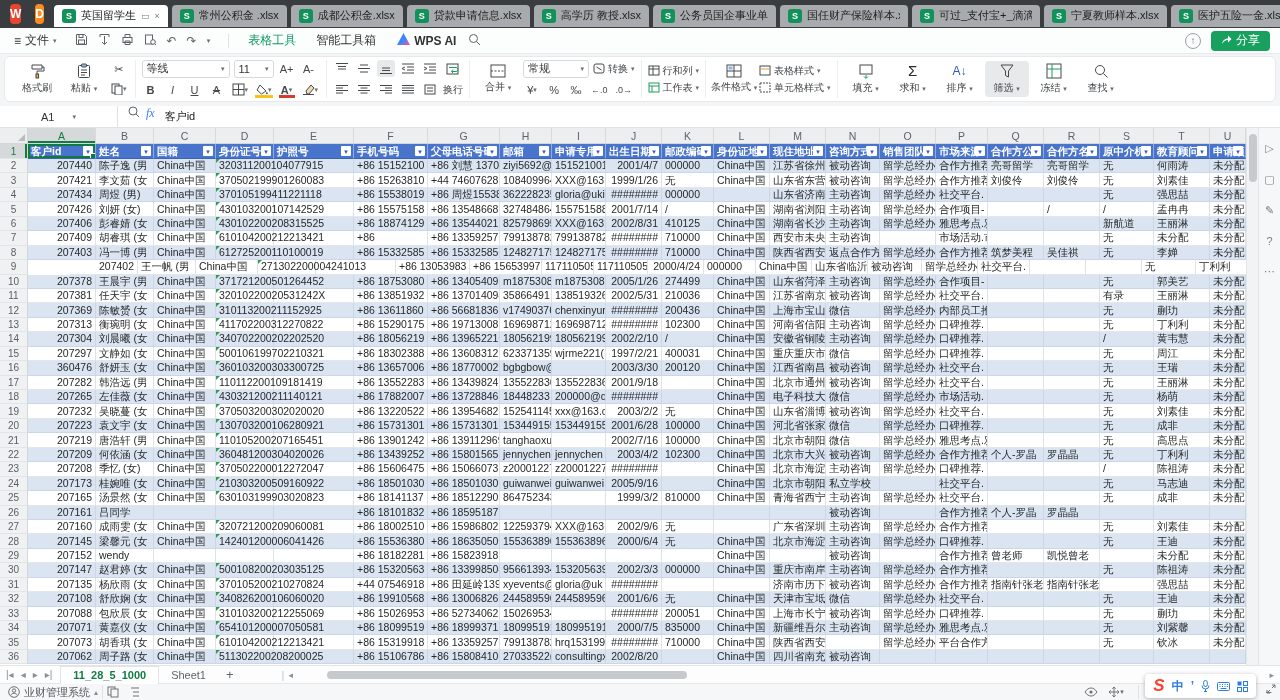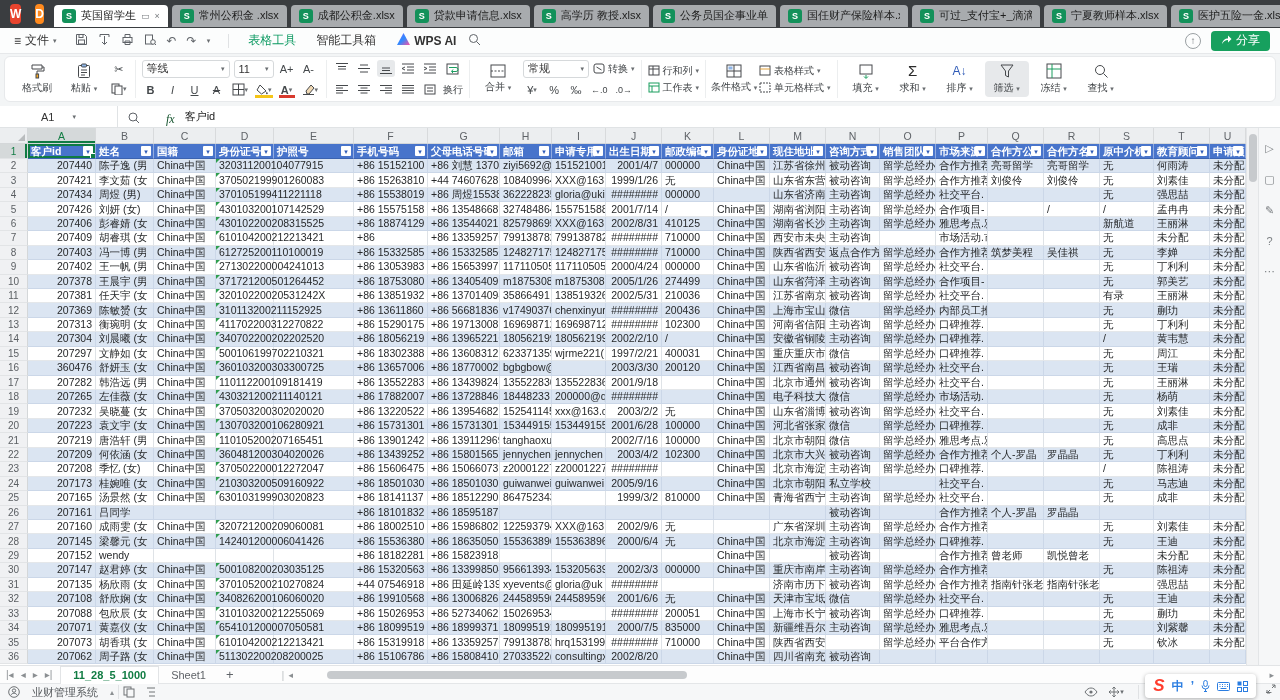--- a/index.html
+++ b/index.html
@@ -49,21 +49,21 @@
   .lblbtn { display:flex; align-items:center; gap:3px; font-size:10px; color:#404447; white-space:nowrap; }
   .boldg { font-weight:bold; } .italg { font-style:italic; } .undlg { text-decoration:underline; } .strkg { text-decoration:line-through; }
   .fontcolA { position:relative; font-weight:bold; }
   .fontcolA::after { content:""; position:absolute; left:1px; right:1px; bottom:0; height:3px; background:#d83a2e; }
   .hlbar::after { content:""; position:absolute; left:1px; right:1px; bottom:0; height:3px; background:#f5c518; }
   .hlbar { position:relative; }
 
   
   .formulabar { height:22px; background:#fff; border-bottom:1px solid #e0e3e5; display:flex; align-items:stretch; }
   .namebox { width:118px; border-right:1px solid #e0e3e5; display:flex; align-items:center; justify-content:center; gap:18px; font-size:11px; color:#333; }
-  .fxzone { display:flex; align-items:flex-end; gap:26px; padding:0 10px; color:#14532d; }
+  .fxzone { display:flex; align-items:flex-start; gap:6px; padding:0 10px; color:#3b82f6; }
   .fxlbl { font-family:"Liberation Serif","DejaVu Serif",serif; font-style:italic; font-size:12px; }
   .cellcontent { display:flex; align-items:center; font-size:11px; color:#222; }
 
   
   .gridwrap { position:relative; width:1280px; }
   .colheads { height:16px; display:flex; background:#eceef0; border-bottom:1px solid #d4d7d9; width:1246px; }
   .corner { width:28px; border-right:1px solid #d4d7d9; position:relative; background:#eceef0; }
   .corner::after { content:""; position:absolute; right:2px; bottom:2px; border-left:7px solid transparent; border-bottom:7px solid #b9bcbe; }
   .colhead { border-right:1px solid #d8dadc; font-size:10.5px; color:#5f6368; display:flex; align-items:center; justify-content:center; }
   .colhead.cur { background:#d5d9da; color:#117c43; box-shadow:inset 0 -2px 0 #117c43; }
@@ -93,21 +93,21 @@
   .navarrows { display:flex; gap:7px; align-items:center; color:#8b8f92; font-size:10px; margin-right:8px; }
   .stab { padding:0 12px; height:18px; display:flex; align-items:center; }
   .stab.active { background:#fff; color:#117c43; font-weight:bold; border:1px solid #e2e4e6; border-bottom:none; }
   .saddbtn { padding:0 8px; color:#5f6368; font-size:13px; }
   .hscroll { margin-left:40px; display:flex; align-items:center; gap:4px; flex:1; }
   .htrack { flex:1; height:8px; border-radius:4px; position:relative; }
   .hthumb { position:absolute; left:30px; width:360px; top:0; height:8px; border-radius:4px; background:#c7cacd; }
 
   
   .statusbar { height:17px; background:#f6f7f8; border-top:1px solid #e4e6e8; display:flex; align-items:center; padding:0 8px; font-size:11px; color:#55595c; }
-  .sysbtn { display:flex; align-items:center; gap:12px; }
+  .sysbtn { display:flex; align-items:center; gap:4px; }
   .sb-ico { color:#6e7275; display:flex; align-items:center; }
   .statusright { margin-left:auto; display:flex; align-items:center; gap:10px; }
   .zoomlbl { font-size:11px; color:#44484b; }
 
   
   .imebar { position:absolute; right:24px; bottom:2px; height:24px; background:#fff; border-radius:4px; box-shadow:0 1px 4px rgba(0,0,0,.3); display:flex; align-items:center; gap:7px; padding:0 8px; z-index:10; }
   .imeS { color:#ff3e2f; font-weight:bold; font-size:17px; font-style:italic; }
   .imeb { color:#2a7de1; font-size:12px; font-weight:bold; display:flex; align-items:center; }
   .expand-corner { position:absolute; right:4px; bottom:3px; color:#6e7275; z-index:5; }
 </style>
@@ -807,21 +807,21 @@
         <div class="cell" style="width: 56px; flex: 0 0 56px;">留学总经办</div>
         <div class="cell" style="width: 52px; flex: 0 0 52px;">合作方推荐</div>
         <div class="cell" style="width: 56px; flex: 0 0 56px;">筑梦美程</div>
         <div class="cell" style="width: 56px; flex: 0 0 56px;">吴佳祺</div>
         <div class="cell" style="width: 54px; flex: 0 0 54px;">无</div>
         <div class="cell" style="width: 56px; flex: 0 0 56px;">李婵</div>
         <div class="cell" style="width: 36px; flex: 0 0 36px;">未分配</div>
       </div>
       <div class="row">
         <div class="rowhead">9</div>
-        <div class="cell r" style="width: 68px; flex: 0 0 68px;">207402</div>
+        <div class="cell r" style="width: 68px; flex: 0 0 68px; margin-left: 42px;">207402</div>
         <div class="cell" style="width: 58px; flex: 0 0 58px;">王一帆 (男</div>
         <div class="cell" style="width: 62px; flex: 0 0 62px;">China中国</div>
         <div class="cell ovf tri" style="width: 58px; flex: 0 0 58px;">271302200004241013</div>
         <div class="cell" style="width: 80px; flex: 0 0 80px;"></div>
         <div class="cell" style="width: 74px; flex: 0 0 74px;">+86 13053983</div>
         <div class="cell" style="width: 72px; flex: 0 0 72px;">+86 1565399710</div>
         <div class="cell" style="width: 52px; flex: 0 0 52px;">117110505</div>
         <div class="cell" style="width: 54px; flex: 0 0 54px;">117110505</div>
         <div class="cell r" style="width: 56px; flex: 0 0 56px;">2000/4/24</div>
         <div class="cell" style="width: 52px; flex: 0 0 52px;">000000</div>

